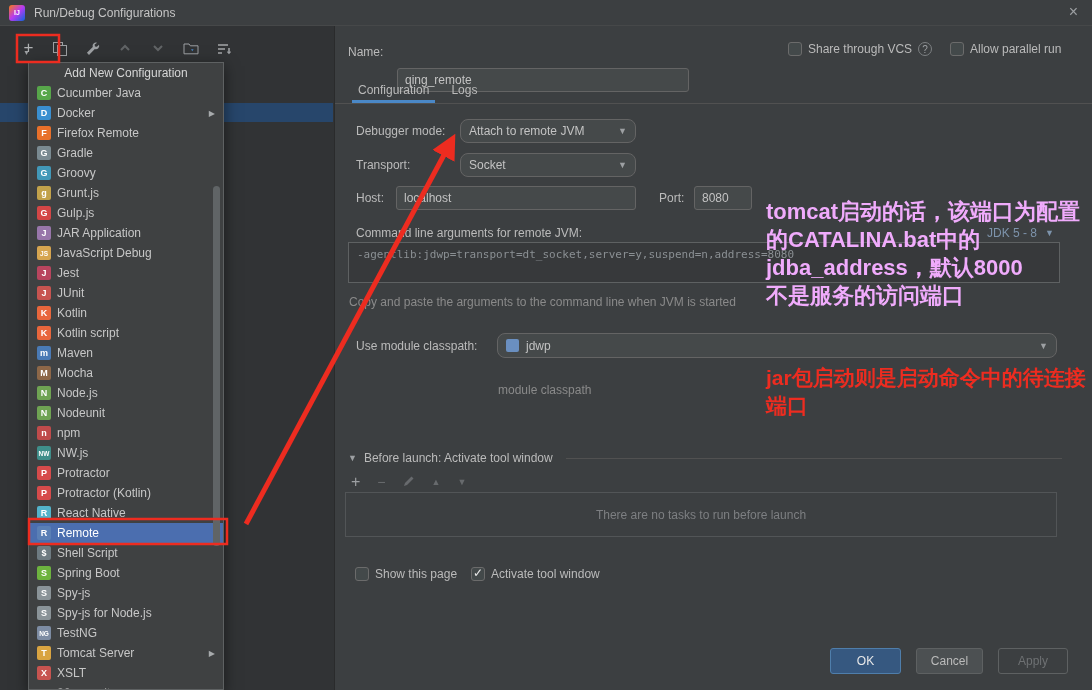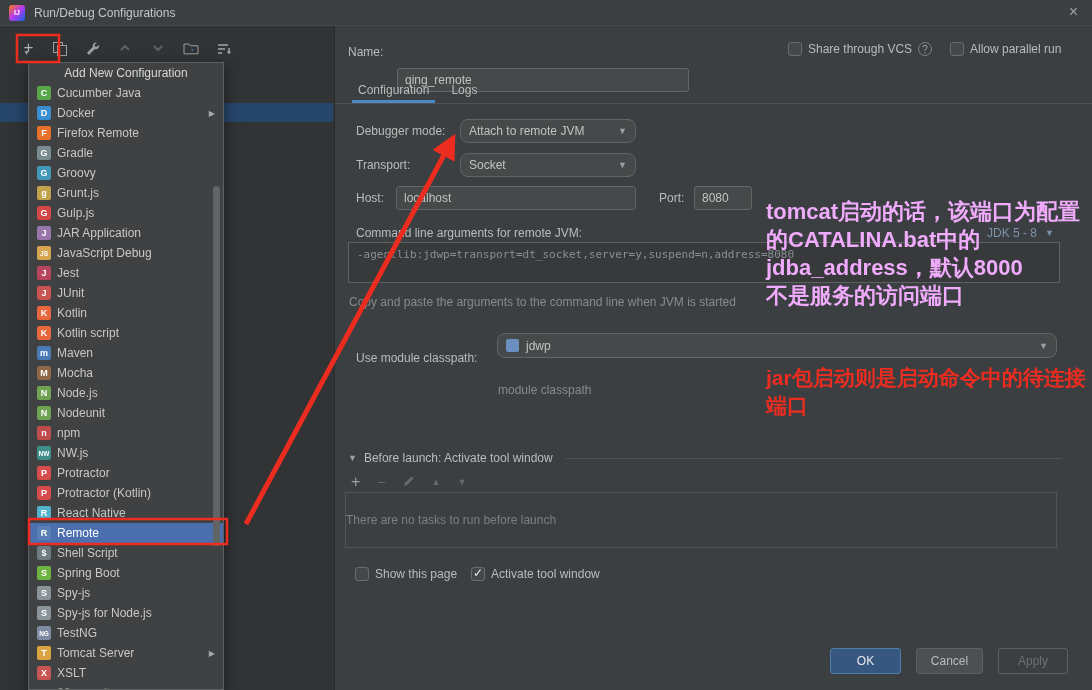--- a/index.html
+++ b/index.html
@@ -51,21 +51,21 @@
   .tab.active::after{content:"";position:absolute;left:5px;right:5px;bottom:0;height:3px;background:#4a88c7}
   .cmd-box{position:absolute;left:13px;top:216px;width:712px;height:41px;background:#37393b;border:1px solid #5e6162;padding:5px 8px;font-family:"DejaVu Sans Mono",monospace;font-size:11px;color:#8a8f93;overflow:hidden;white-space:nowrap}
   .hint{position:absolute;font-size:12px;color:#8a8a8a}
   .jdk-select{position:absolute;display:flex;align-items:center;gap:8px;font-size:12px;color:#7d93ab;cursor:pointer}
   .module-icon{width:13px;height:13px;border-radius:2px;background:#6a8fc0;flex:none;margin-right:7px}
   .bl-header{position:absolute;left:13px;right:30px;top:425px;display:flex;align-items:center;gap:7px;font-size:12px;color:#bbbbbb}
   .bl-arrow{font-size:9px;color:#9da0a3;cursor:pointer}
   .bl-rule{flex:1;height:1px;background:#515151;margin-left:6px}
   .mini-toolbar{position:absolute;left:16px;top:447px;display:flex;align-items:center;gap:17px;color:#9da0a3}
   .mini-toolbar span{cursor:pointer;font-size:14px}
-  .tasks-panel{position:absolute;left:10px;top:466px;width:712px;height:56px;border:1px solid #525557;display:flex;align-items:center;font-size:12px;color:#7d7f82}
+  .tasks-panel{position:absolute;left:10px;top:466px;width:712px;height:45px;border:1px solid #525557;display:flex;align-items:center;justify-content:center;font-size:12px;color:#7d7f82}
   .btn{position:absolute;height:26px;border-radius:3px;background:#4c5052;border:1px solid #5e6162;color:#bbbbbb;font-size:12px;font-family:"Liberation Sans",sans-serif;cursor:pointer}
   .btn-ok{background:#365880;border-color:#4f7eab;color:#e8e8e8}
   .btn-disabled{background:#3c3f41;color:#6e7173}
 
   
   .anno-svg{position:absolute;left:0;top:0;z-index:50;pointer-events:none}
   .note{position:absolute;z-index:51;pointer-events:none;font-size:22px;line-height:28px;font-weight:600;white-space:nowrap;font-family:"Liberation Sans","DejaVu Sans",sans-serif}
   .note2{font-size:21px}
 </style>
 </head>
@@ -289,21 +289,21 @@
   <span class="lbl" style="left:21px;top:200px">Command line arguments for remote JVM:</span>
   <div class="jdk-select" style="left:652px;top:200px">
     <span>JDK 5 - 8</span>
     <span style="font-size:9px">▼</span>
   </div>
   <div class="cmd-box">
     <span>-agentlib:jdwp=transport=dt_socket,server=y,suspend=n,address=8080</span>
   </div>
   <span class="hint" style="left:14px;top:269px">Copy and paste the arguments to the command line when JVM is started</span>
 
-  <span class="lbl" style="left:21px;top:325px">Use module classpath:</span>
+  <span class="lbl" style="left:21px;top:313px">Use module classpath:</span>
   <div class="combo" style="left:162px;top:307px;width:560px;height:25px">
     <span class="module-icon"></span>
     <span>jdwp</span>
     <span class="arrow">▼</span>
   </div>
   <span class="hint" style="left:163px;top:357px">module classpath</span>
 
   <div class="bl-header">
     <span class="bl-arrow">▼</span>
     <span>Before launch: Activate tool window</span>

